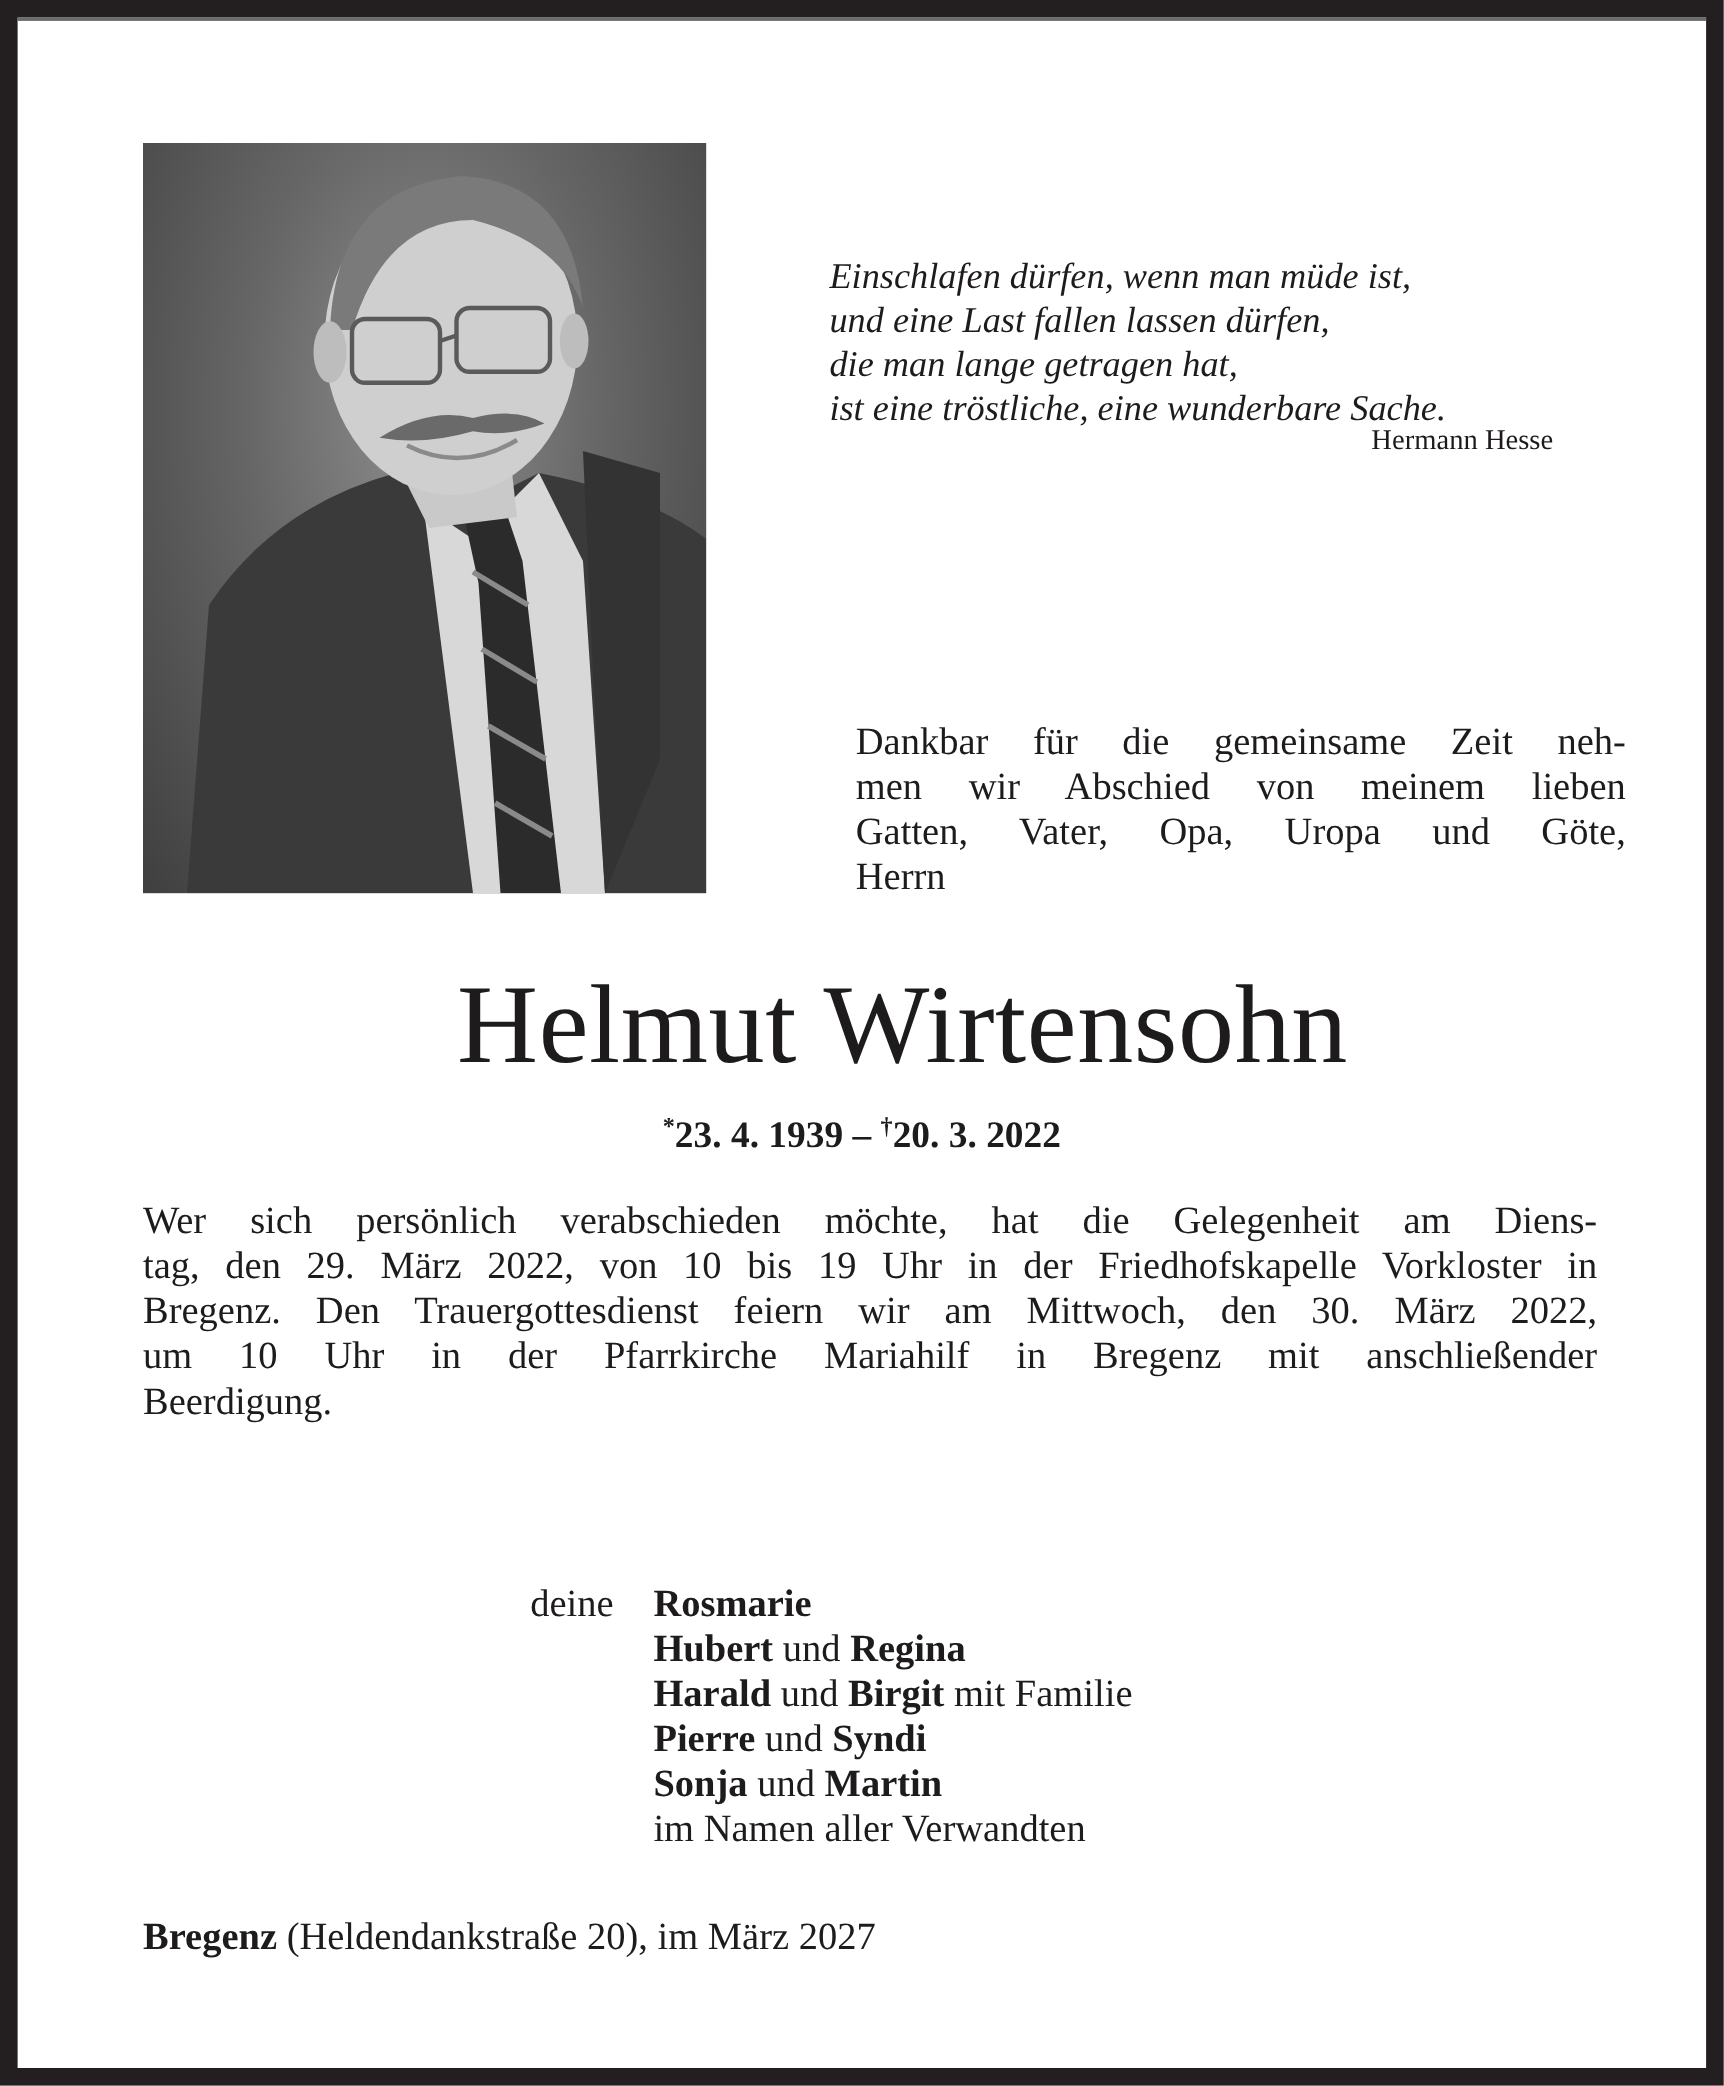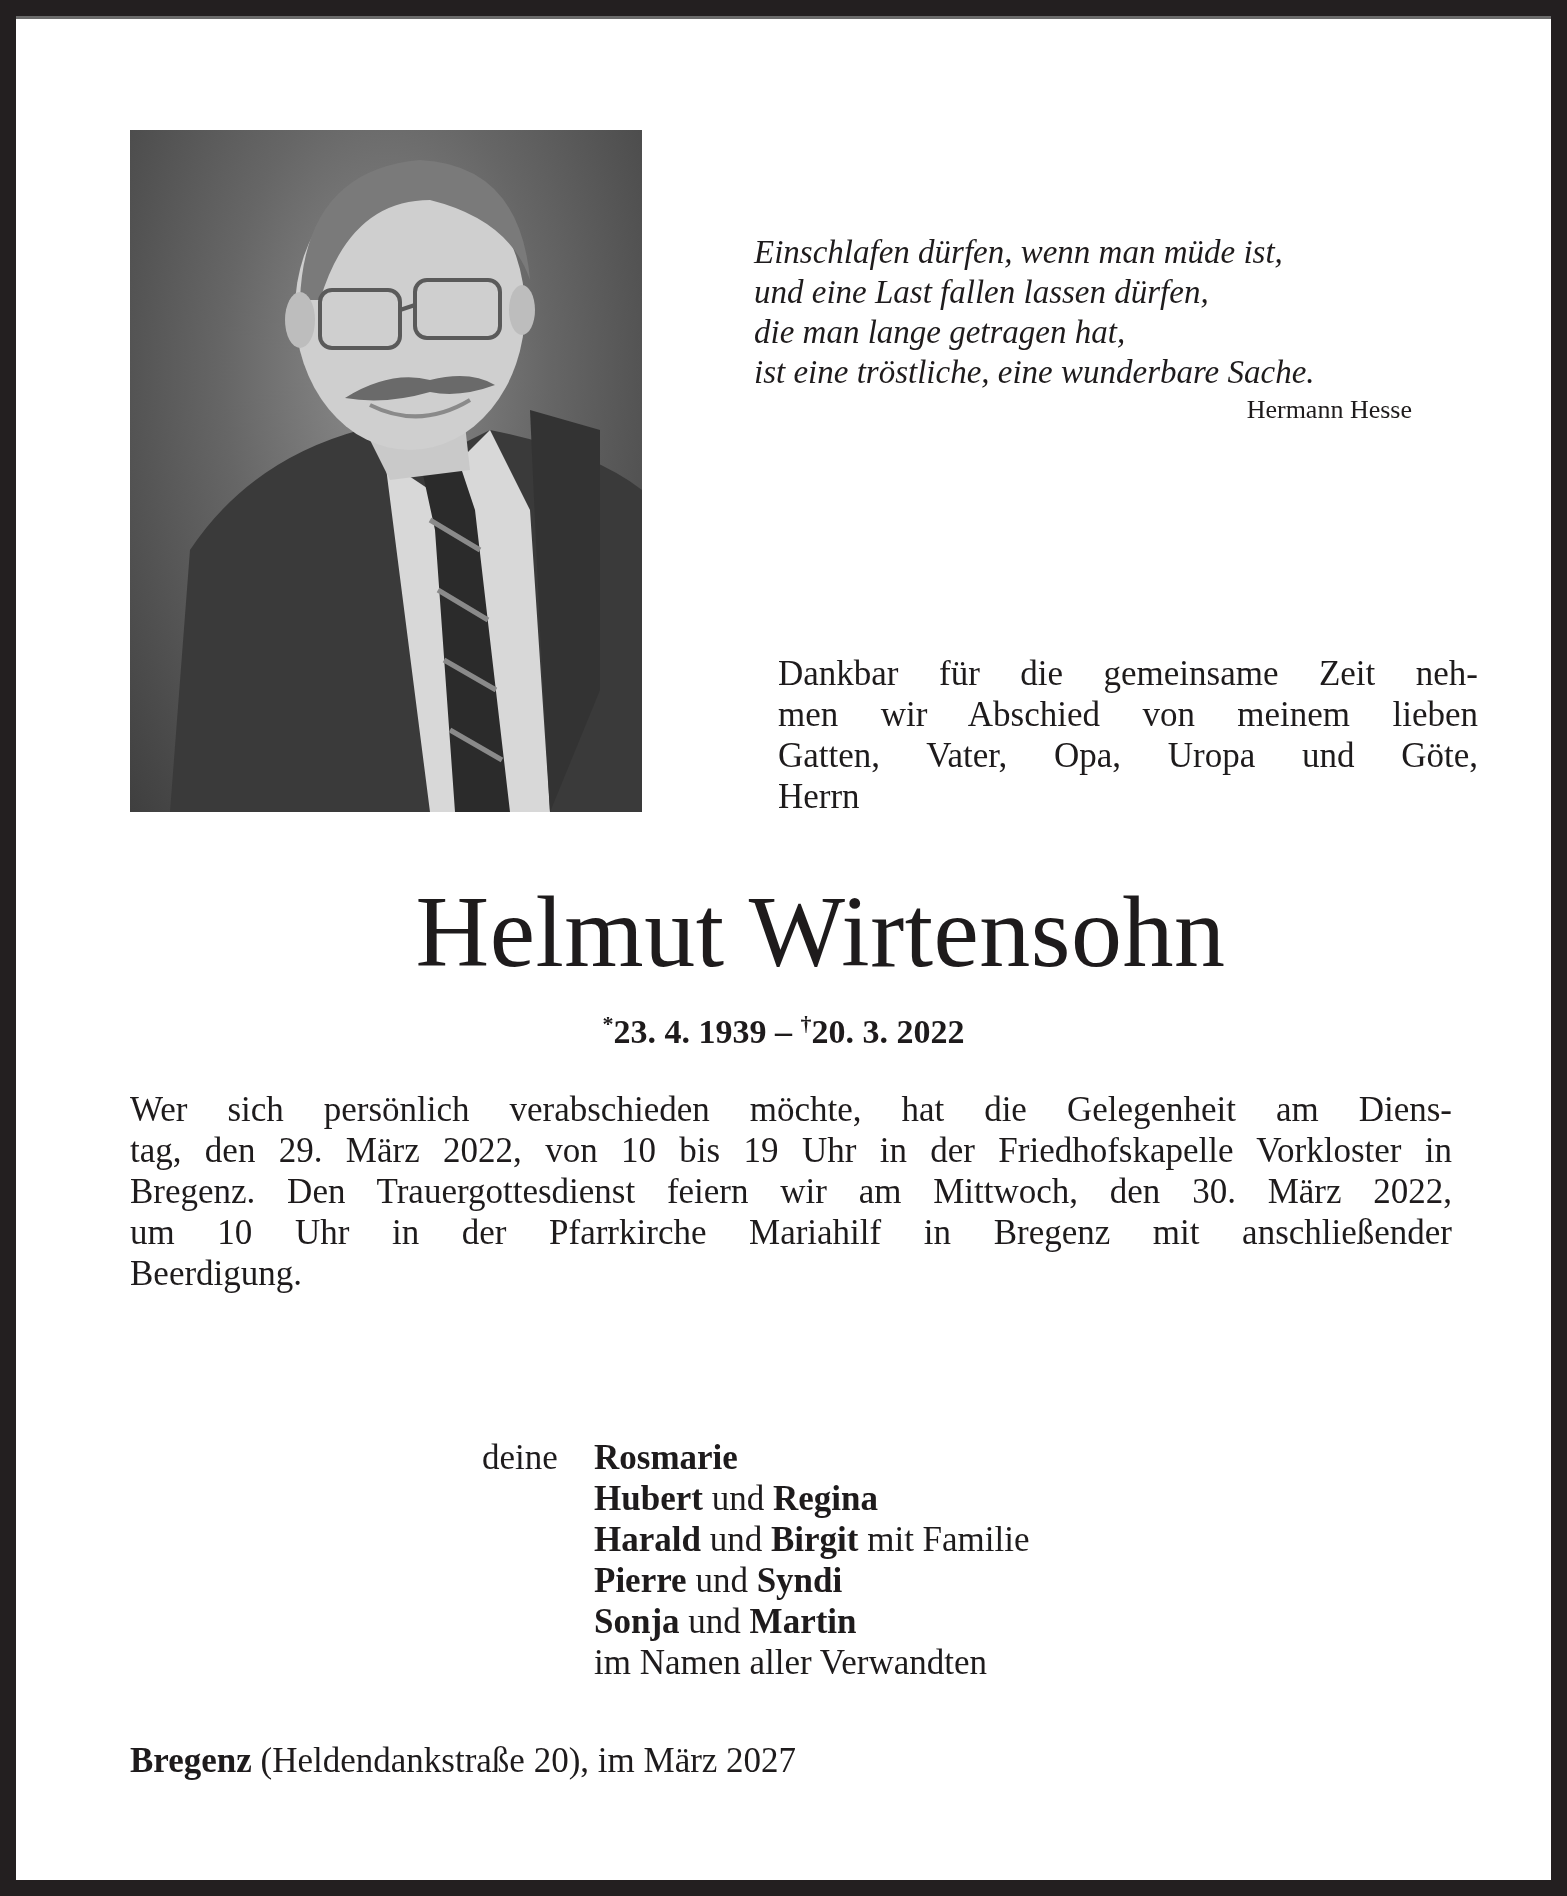--- a/index.html
+++ b/index.html
@@ -30,21 +30,21 @@
       left: 738px; top: 192px; width: 700px;
       font-family: "Liberation Serif", serif;
       font-style: italic;
       font-size: 33px;
       line-height: 40px;
       margin-top: 21px;
     }
     .quote .line { display: block; white-space: nowrap; }
     .author {
       position: absolute;
-      left: 738px; top: 376px; width: 658px;
+      left: 738px; top: 366px; width: 658px;
       text-align: right;
       font-family: "Liberation Serif", serif;
       font-size: 26px;
     }
     .intro {
       position: absolute;
       left: 738px; top: 634px; width: 700px;
       font-family: "Liberation Serif", serif;
       font-size: 35px;
       line-height: 41px;

